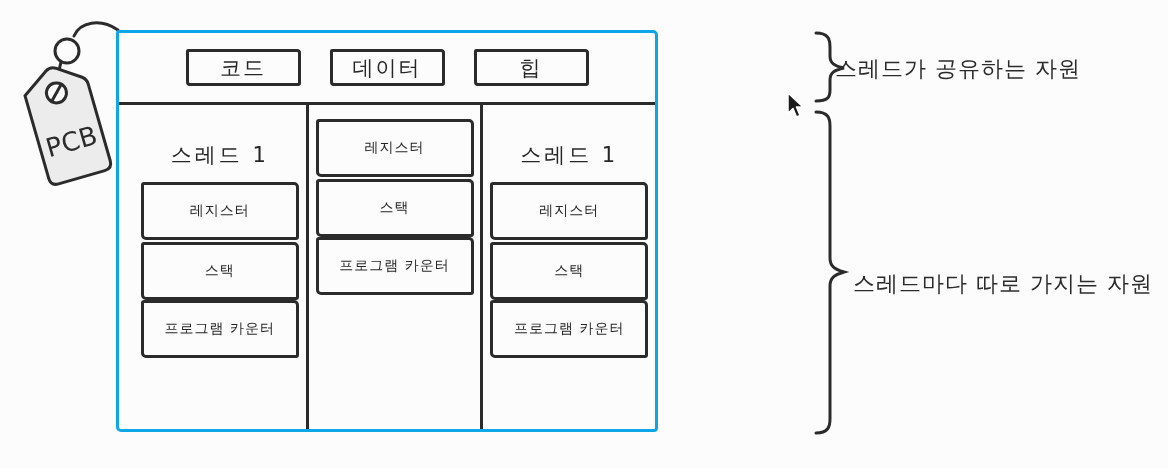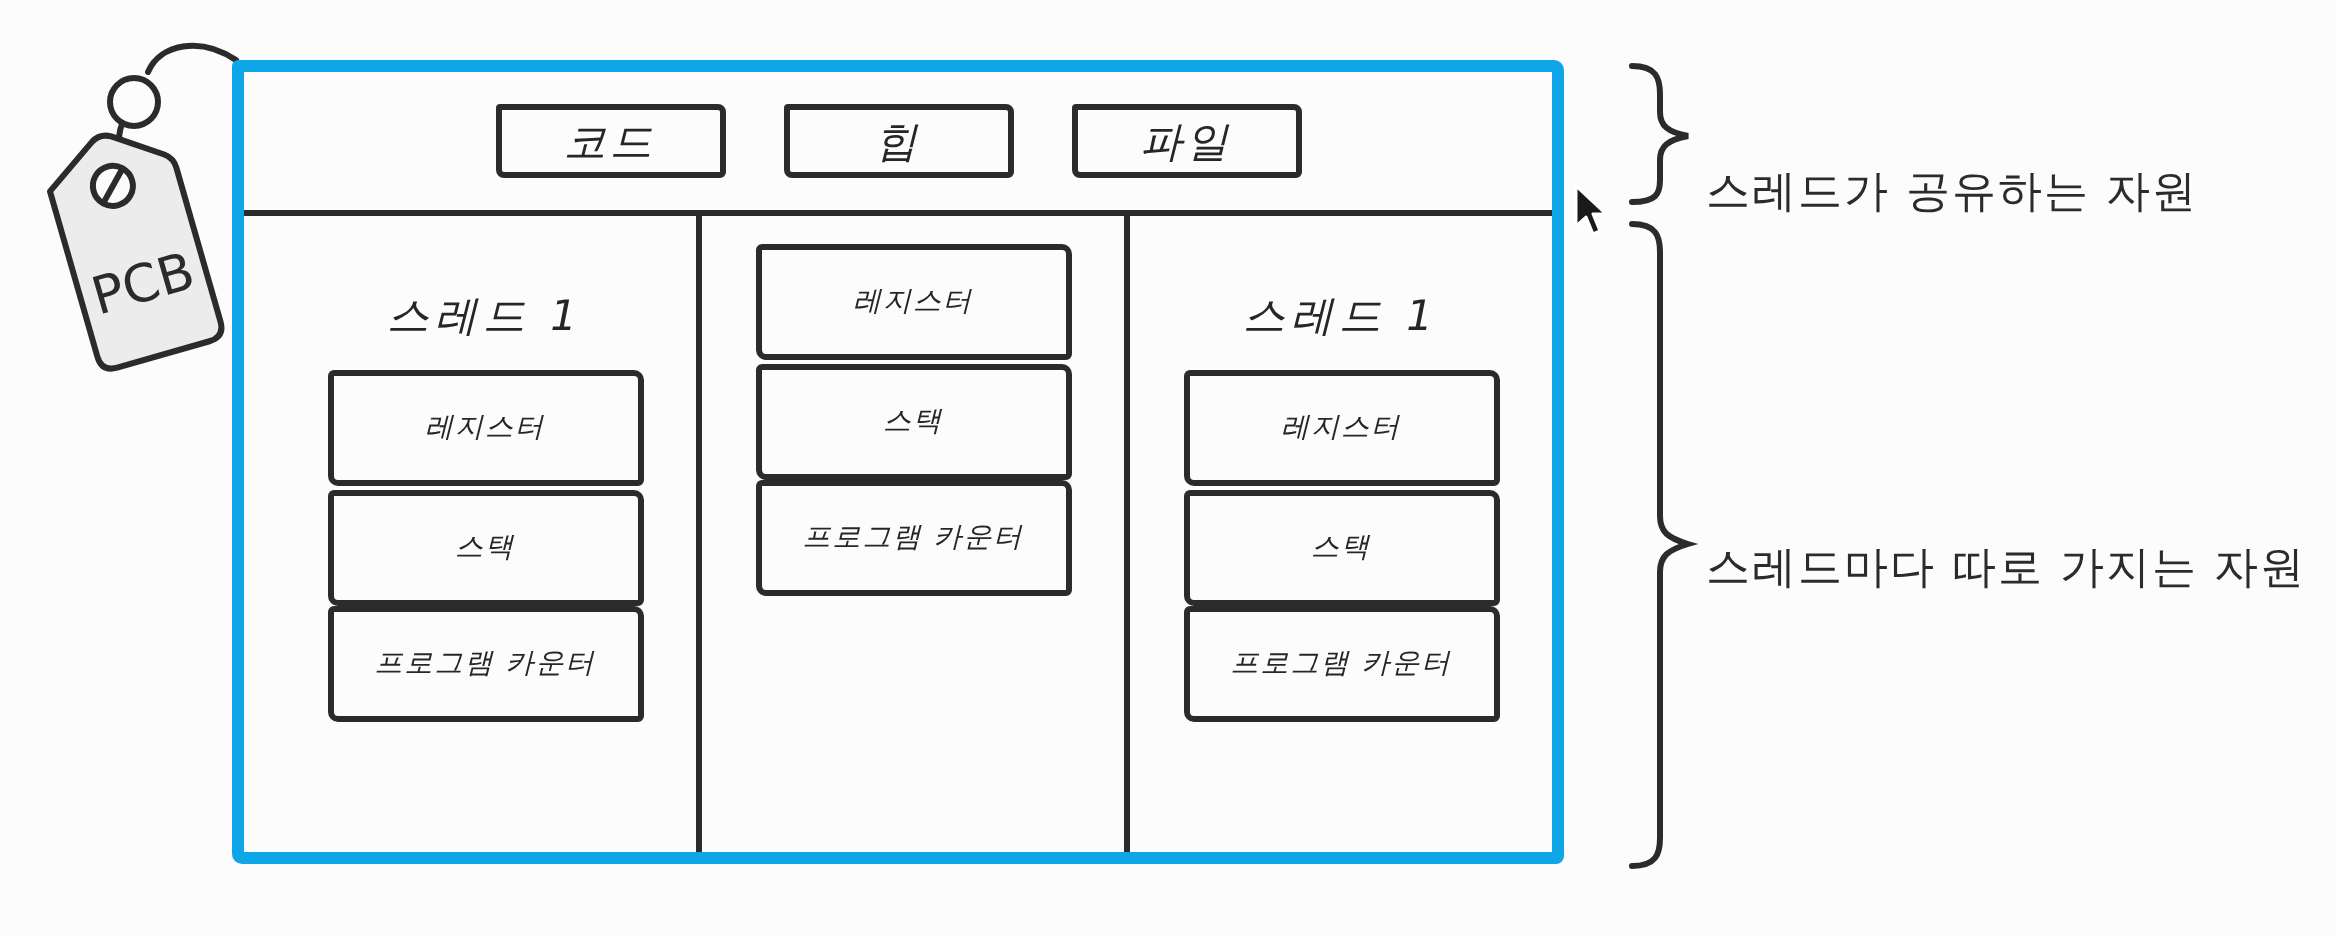--- a/index.html
+++ b/index.html
@@ -10,24 +10,23 @@
     width: 1168px;
     height: 468px;
     background: #fcfcfc;
     font-family: "DejaVu Sans", sans-serif;
     color: #262626;
     overflow: hidden;
   }
   .main-box {
     position: absolute;
     left: 116px; top: 30px;
-    width: 666px; height: 402px;
-    border: 6px solid #0ea5e9;
+    width: 542px; height: 402px;
+    border: 3px solid #0ea5e9;
     border-radius: 3px 5px 4px 5px;
-    font-style: italic;
   }
   .shared-section {
     position: absolute;
     left: 0; top: 0; right: 0;
     height: 72px;
     border-bottom: 3px solid #2b2b2b;
     display: flex;
     align-items: center;
     justify-content: center;
     gap: 29px;
@@ -81,21 +80,21 @@
   .brace { position: absolute; }
   .brace-top { left: 806px; top: 28px; }
   .brace-bottom { left: 806px; top: 108px; }
   .annotation {
     position: absolute;
     font-size: 22px;
     letter-spacing: 1px;
     white-space: nowrap;
     color: #2b2b2b;
   }
-  .annotation-shared { left: 853px; top: 54px; margin-top: 27px; }
+  .annotation-shared { left: 835px; top: 54px; }
   .annotation-perthread { left: 853px; top: 269px; }
   .pcb-svg { position: absolute; left: 0; top: 12px; }
   .cursor-svg { position: absolute; left: 786px; top: 92px; }
 </style>
 </head>
 <body>
 
 <div class="canvas">
 
   <svg class="pcb-svg" width="140" height="190" viewBox="0 0 140 190">
@@ -107,22 +106,22 @@
       <circle cx="67" cy="80" r="10" fill="#fcfcfc" stroke="#2b2b2b" stroke-width="3"></circle>
       <line x1="60" y1="87" x2="74" y2="73" stroke="#2b2b2b" stroke-width="3" stroke-linecap="round"></line>
       <text x="68" y="140" text-anchor="middle" font-size="26" fill="#2b2b2b" font-family="DejaVu Sans, sans-serif">PCB</text>
     </g>
   </svg>
 
   <div class="main-box">
 
     <div class="shared-section">
       <div class="shared-box">코드</div>
+      <div class="shared-box">데이터</div>
       <div class="shared-box">힙</div>
-      <div class="shared-box">파일</div>
     </div>
 
     <div class="threads-section">
 
       <div class="thread-col">
         <div class="thread-title">스레드 1</div>
         <div class="thread-box tb-1">레지스터</div>
         <div class="thread-box tb-2">스택</div>
         <div class="thread-box tb-3">프로그램 카운터</div>
       </div>

